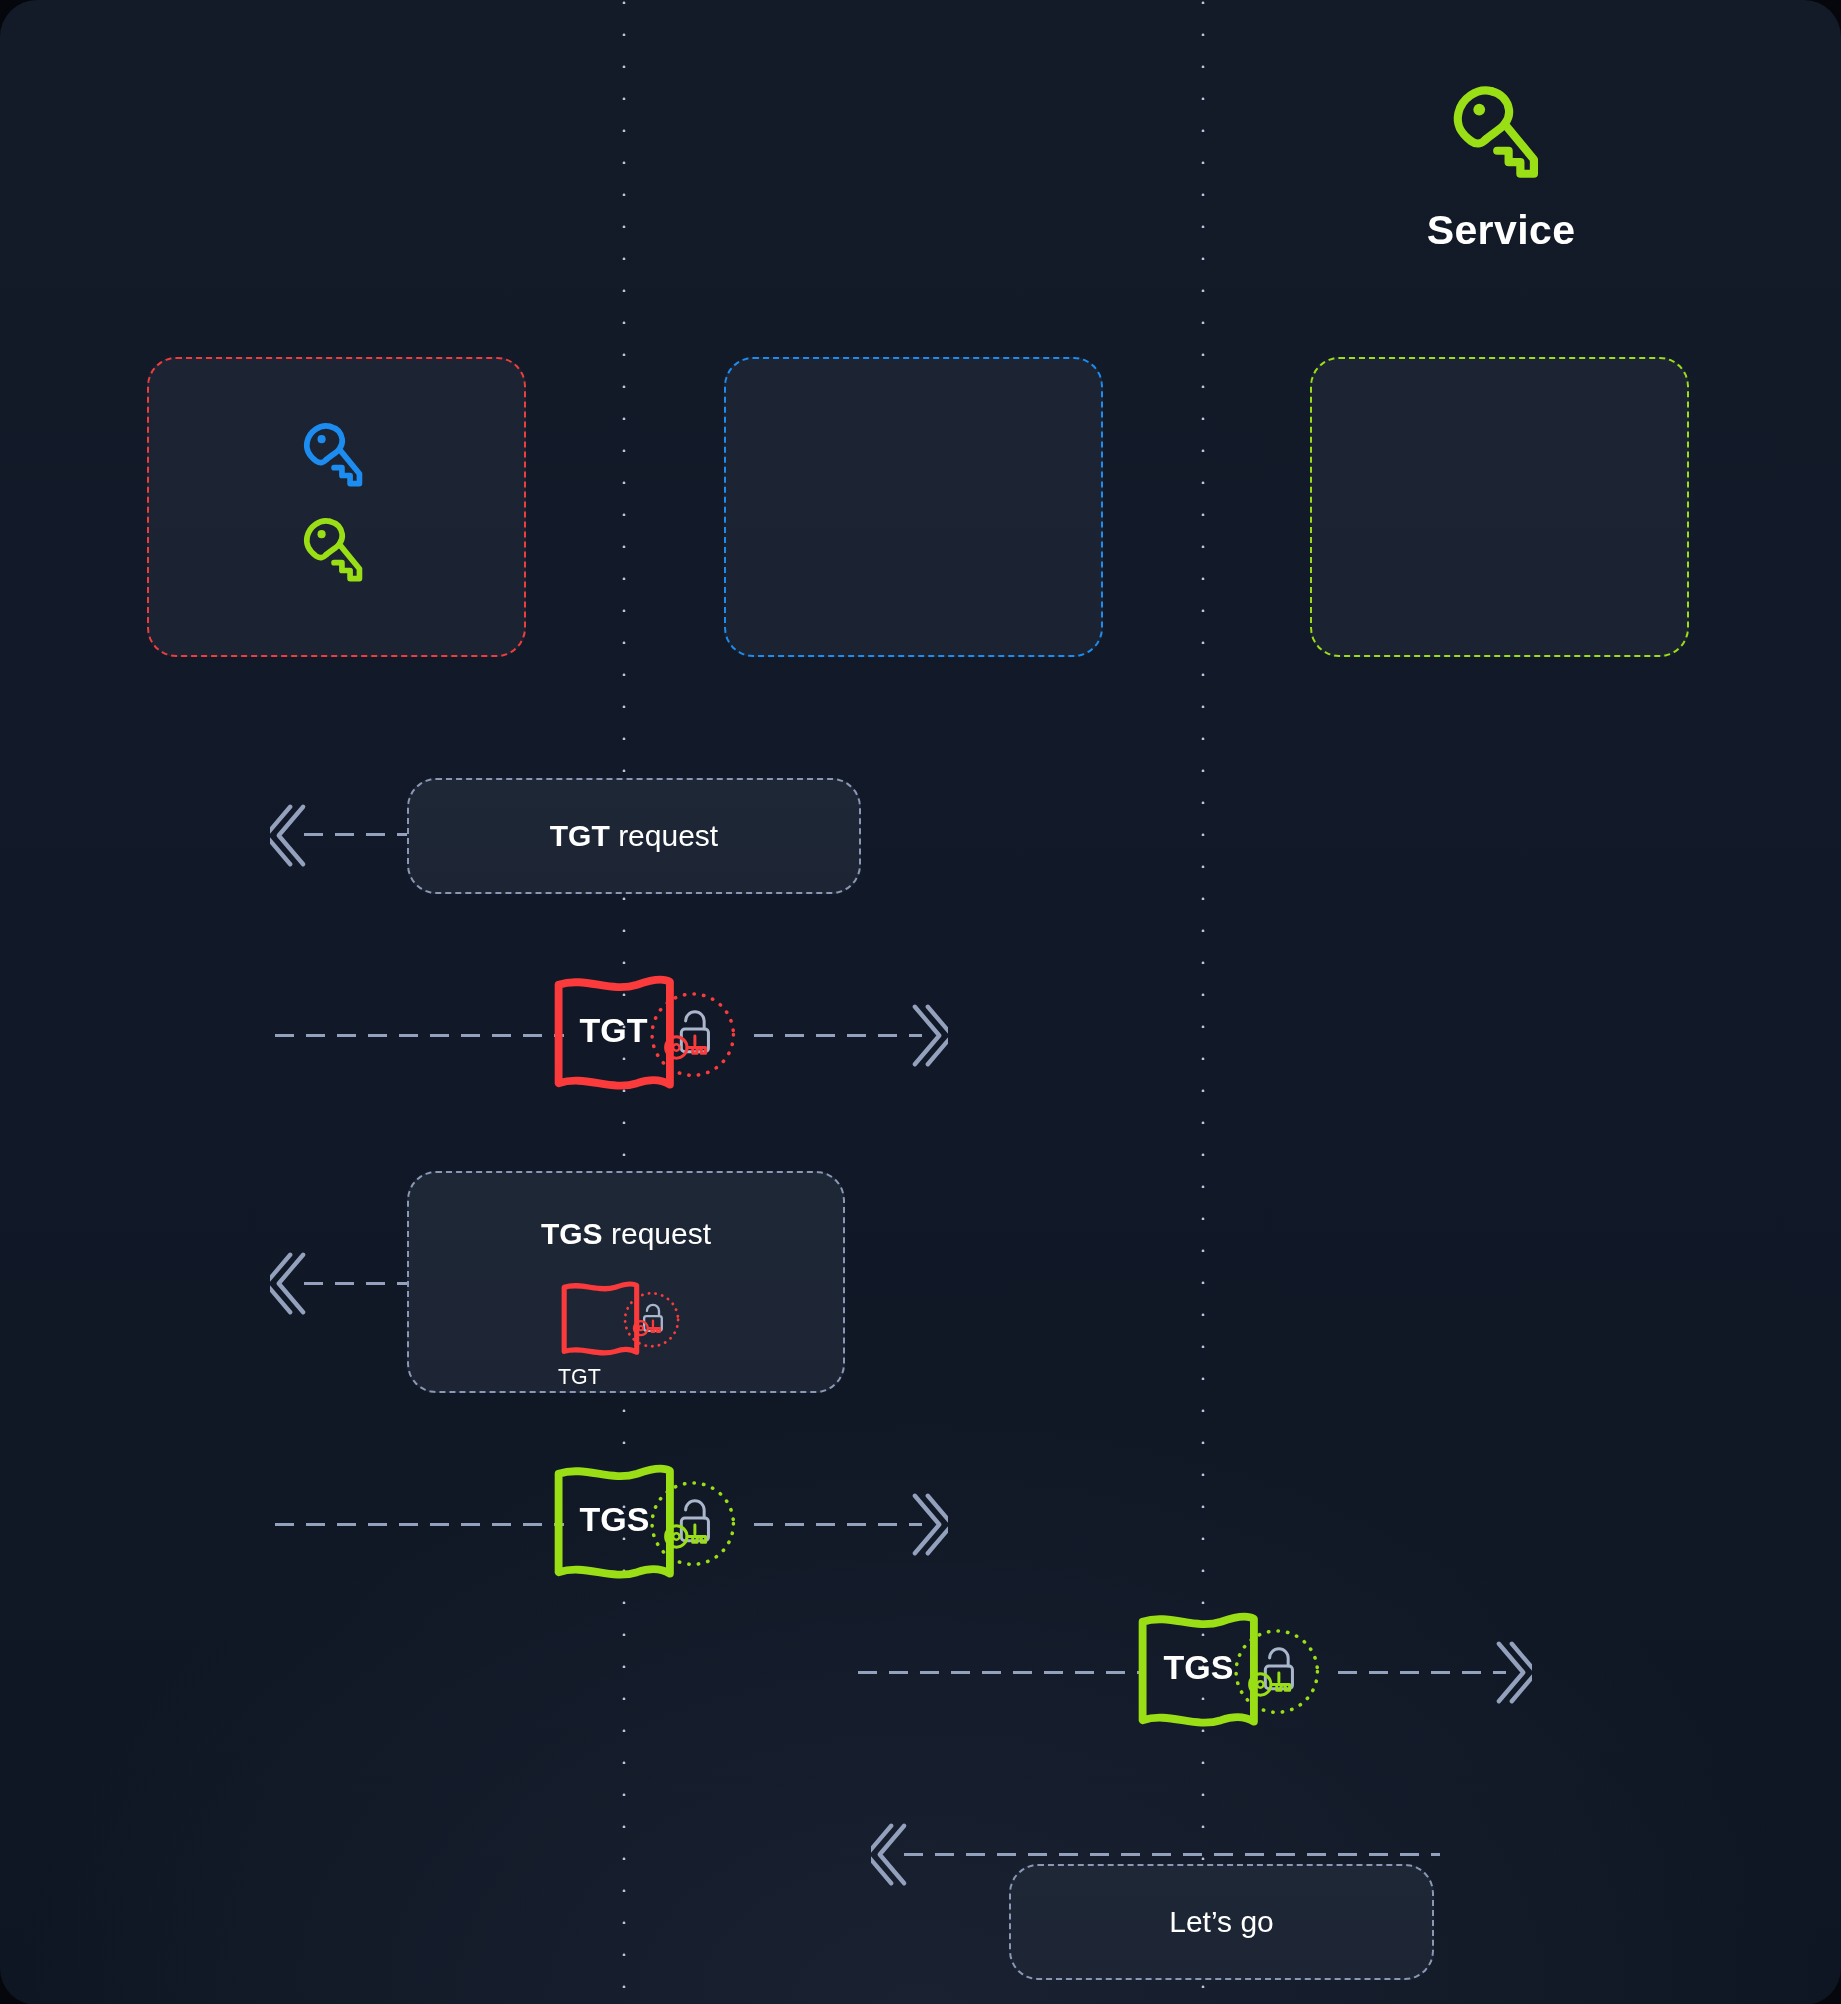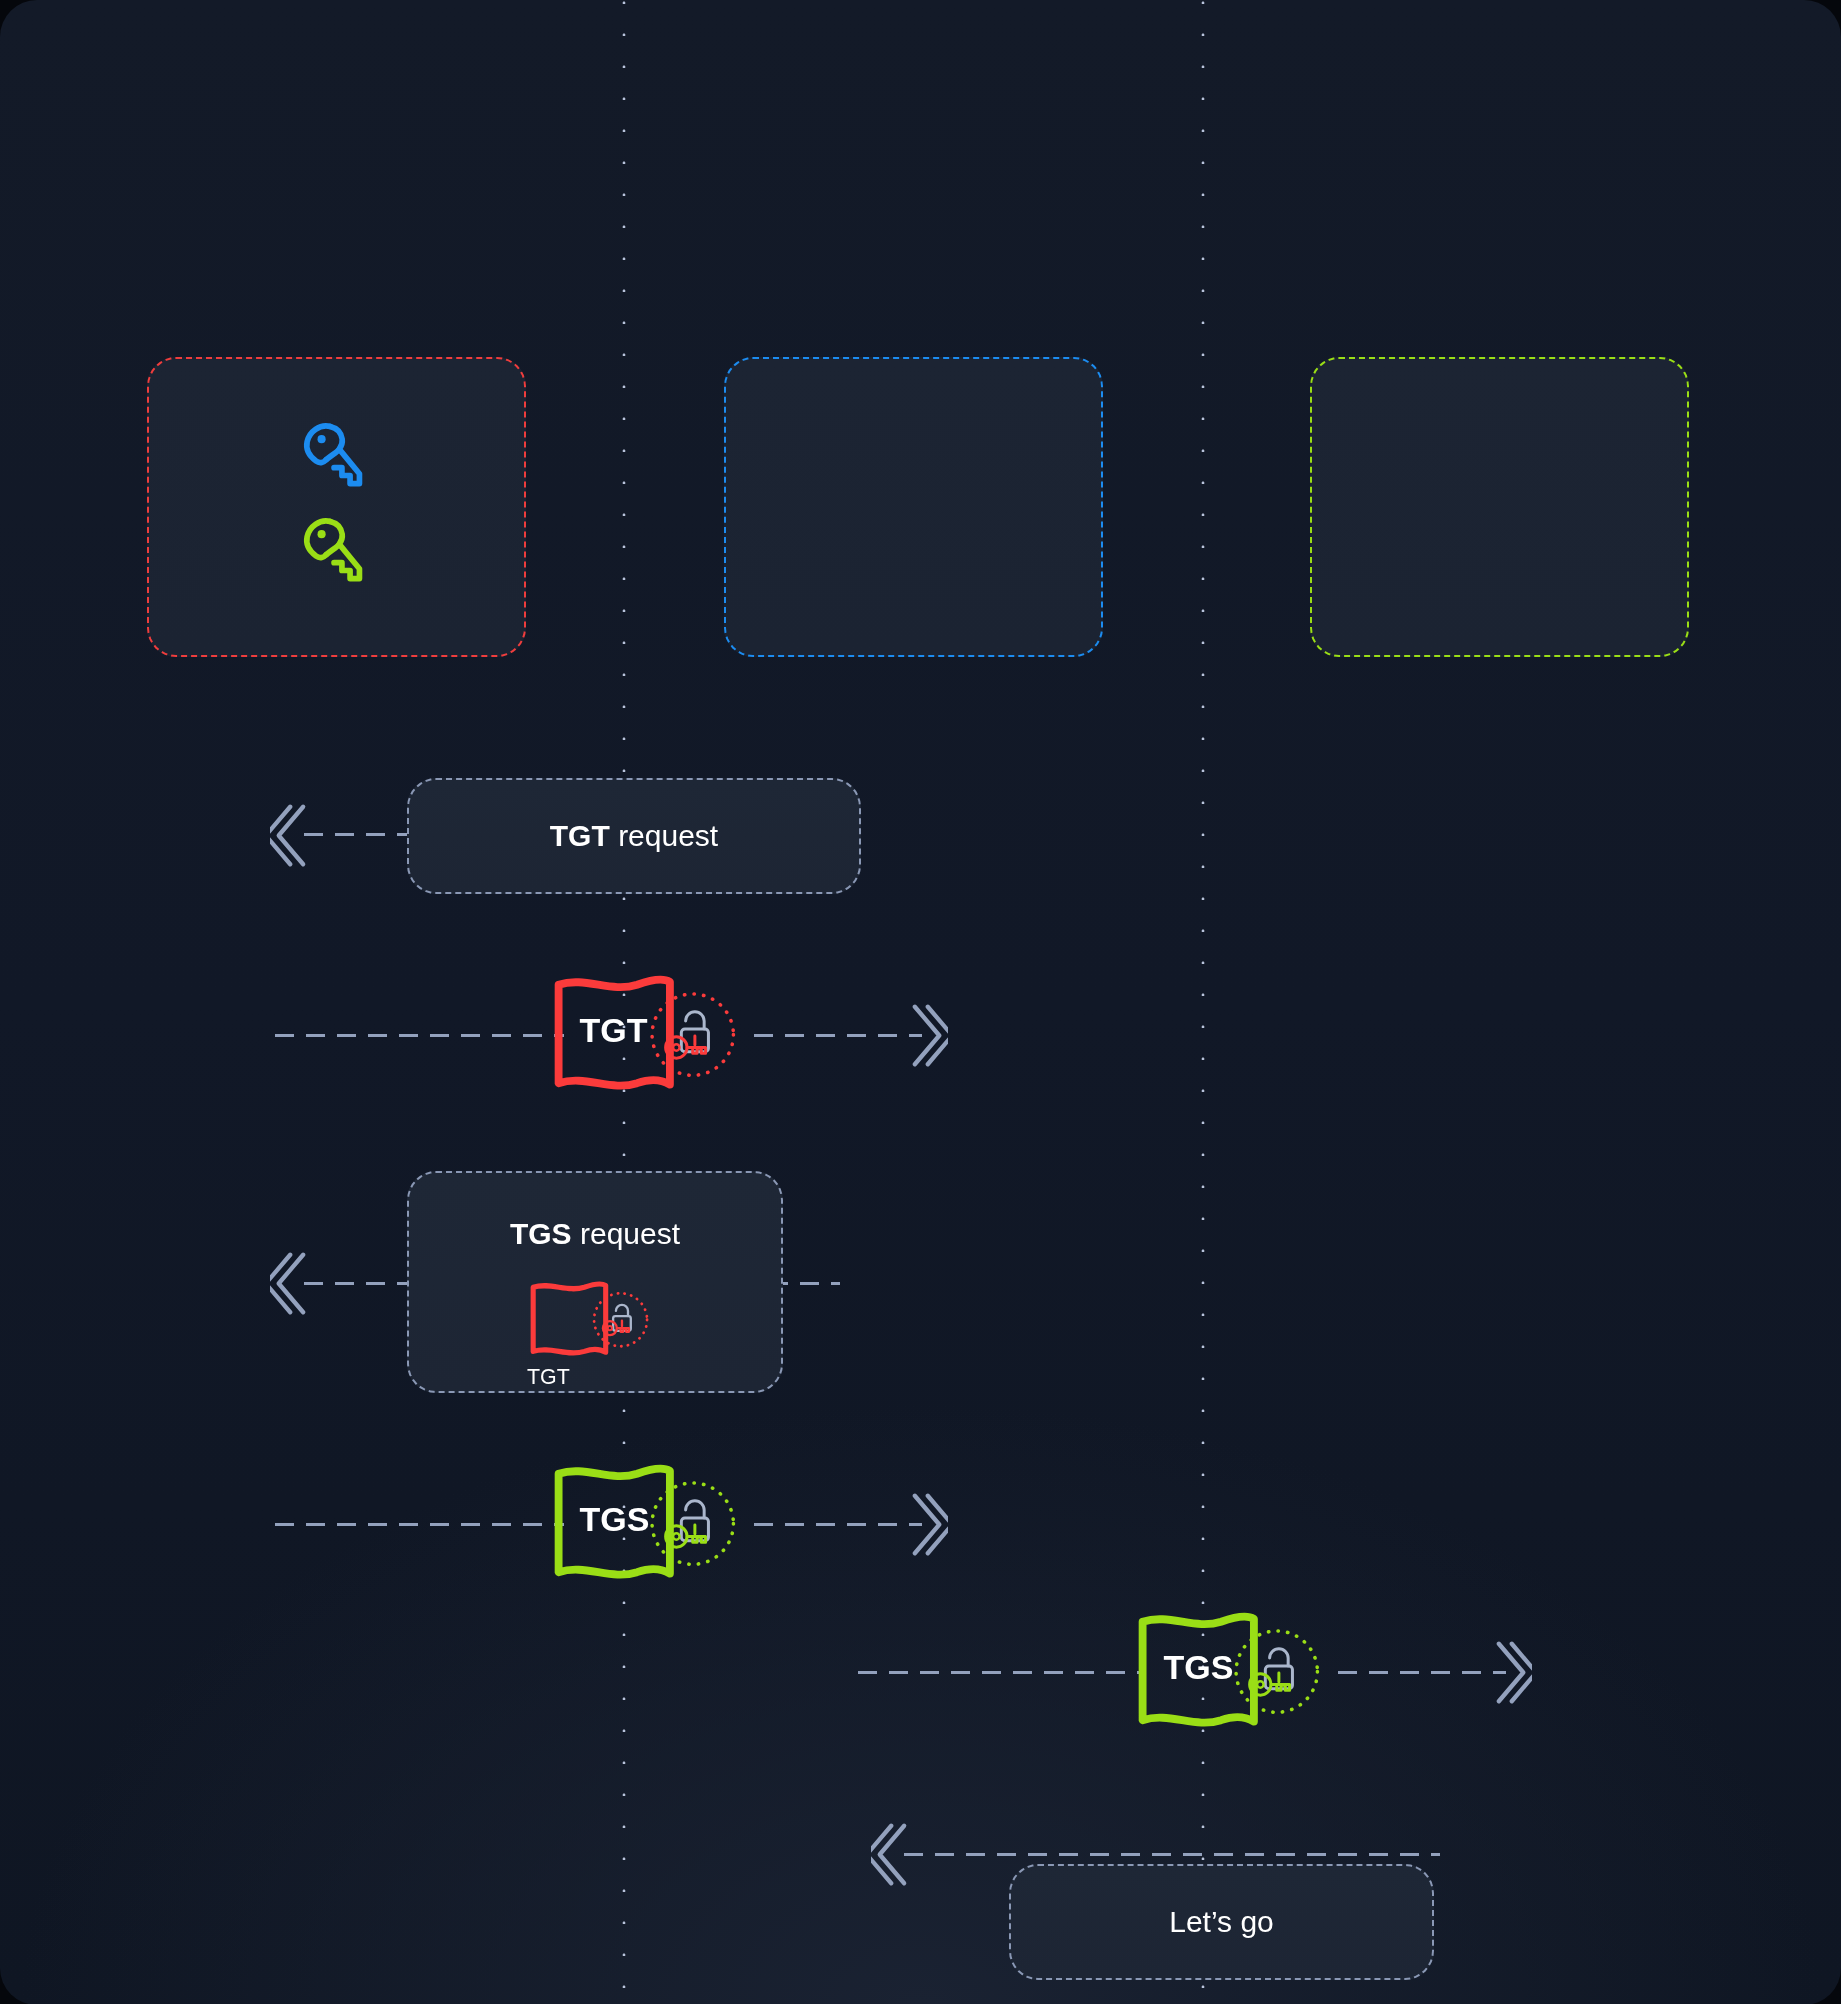--- a/index.html
+++ b/index.html
@@ -125,20 +125,31 @@
 </head>
 <body>
 
 <div id="canvas">
 
   <div class="lifeline" style="left:621px;"></div>
   <div class="lifeline" style="left:1200px;"></div>
 
 
 
+  <div class="col-head" style="left:1351px; top:71px;">
+    <div class="keywrap">
+      <svg width="107" height="114" viewBox="0 0 60 64" fill="none">
+        <path d="M24.5 5.2 C16 3 7.5 9.5 5.8 17.5 C4.2 25 8 29.5 13 33.2 C16.2 35.6 19.5 34.2 21.2 32.2" stroke="#9ade16" stroke-width="4.6" stroke-linecap="round" stroke-linejoin="round"></path>
+        <path d="M24.5 5.2 C30 6.5 33.5 10.5 34.2 15.5 C34.7 19 33.4 21.5 31.8 23.6 L48.2 43.5 L48.2 51.5 L40.6 51.5 L40.6 45 L34 45 L34 38.6 L27.6 38.6" stroke="#9ade16" stroke-width="4.6" stroke-linecap="round" stroke-linejoin="round"></path>
+        <path d="M31.8 23.6 C29.6 26.4 26 28.2 21.2 32.2" stroke="#9ade16" stroke-width="4.6" stroke-linecap="round"></path>
+        <circle cx="17.5" cy="15.5" r="3.3" fill="#9ade16"></circle>
+      </svg>
+    </div>
+    <div class="label">Service</div>
+  </div>
 
   <div class="actor-box red" style="left:147px; top:357px; width:379px; height:300px;">
     <div class="inner-keys">
       <svg width="74" height="79" viewBox="0 0 60 64" fill="none">
         <path d="M24.5 5.2 C16 3 7.5 9.5 5.8 17.5 C4.2 25 8 29.5 13 33.2 C16.2 35.6 19.5 34.2 21.2 32.2" stroke="#1c8cf0" stroke-width="4.6" stroke-linecap="round" stroke-linejoin="round"></path>
         <path d="M24.5 5.2 C30 6.5 33.5 10.5 34.2 15.5 C34.7 19 33.4 21.5 31.8 23.6 L48.2 43.5 L48.2 51.5 L40.6 51.5 L40.6 45 L34 45 L34 38.6 L27.6 38.6" stroke="#1c8cf0" stroke-width="4.6" stroke-linecap="round" stroke-linejoin="round"></path>
         <path d="M31.8 23.6 C29.6 26.4 26 28.2 21.2 32.2" stroke="#1c8cf0" stroke-width="4.6" stroke-linecap="round"></path>
         <circle cx="17.5" cy="15.5" r="3.3" fill="#1c8cf0"></circle>
       </svg>
       <svg width="74" height="79" viewBox="0 0 60 64" fill="none">
@@ -186,21 +197,21 @@
       </g>
     </svg>
     <div class="flaglabel" style="left:24px; top:44px; width:79px; font-size:34px;">TGT</div>
   </div>
 
   <div class="dashline" style="left:304px; top:1282px; width:536px;"></div>
   <svg class="chev" style="left:270px; top:1249px;" viewBox="0 0 54 96">
     <path d="M46 8 L12 48 L46 88" stroke="#93a1bd" stroke-width="6" fill="none" stroke-linecap="round" stroke-linejoin="round"></path>
     <path d="M28 8 L-6 48 L28 88" stroke="#93a1bd" stroke-width="6" fill="none" stroke-linecap="round" stroke-linejoin="round"></path>
   </svg>
-  <div class="msg-box" style="left:407px; top:1171px; width:376px; height:222px; justify-content:flex-start; padding-top:44px;">
+  <div class="msg-box" style="left:407px; top:1171px; width:438px; height:222px; justify-content:flex-start; padding-top:44px;">
     <div class="msg-text">
       <b>TGS</b><span class="light"> request</span>
     </div>
     <div style="position:relative; width:136px; height:86px; margin-top:26px;">
       <svg width="136" height="86" viewBox="0 0 290 185" fill="none">
         <circle cx="200" cy="92" r="57" fill="none" stroke="#fb3b3b" stroke-width="6" stroke-linecap="round" stroke-dasharray="0.5 14"></circle>
         <path d="M12 22 C50 10 85 34 122 22 C142 15 158 12 168 18 L168 162 C158 156 142 153 122 160 C85 172 50 148 12 160 Z" fill="none" stroke="#fb3b3b" stroke-width="11" stroke-linejoin="round" stroke-linecap="round"></path>
         <g stroke-linecap="round" stroke-linejoin="round">
           <path d="M190 73 a13 13 0 0 1 26 0 l0 11" fill="none" stroke="#aab6cc" stroke-width="5"></path>
           <rect x="184" y="84" width="38" height="32" rx="5" fill="none" stroke="#aab6cc" stroke-width="5"></rect>

